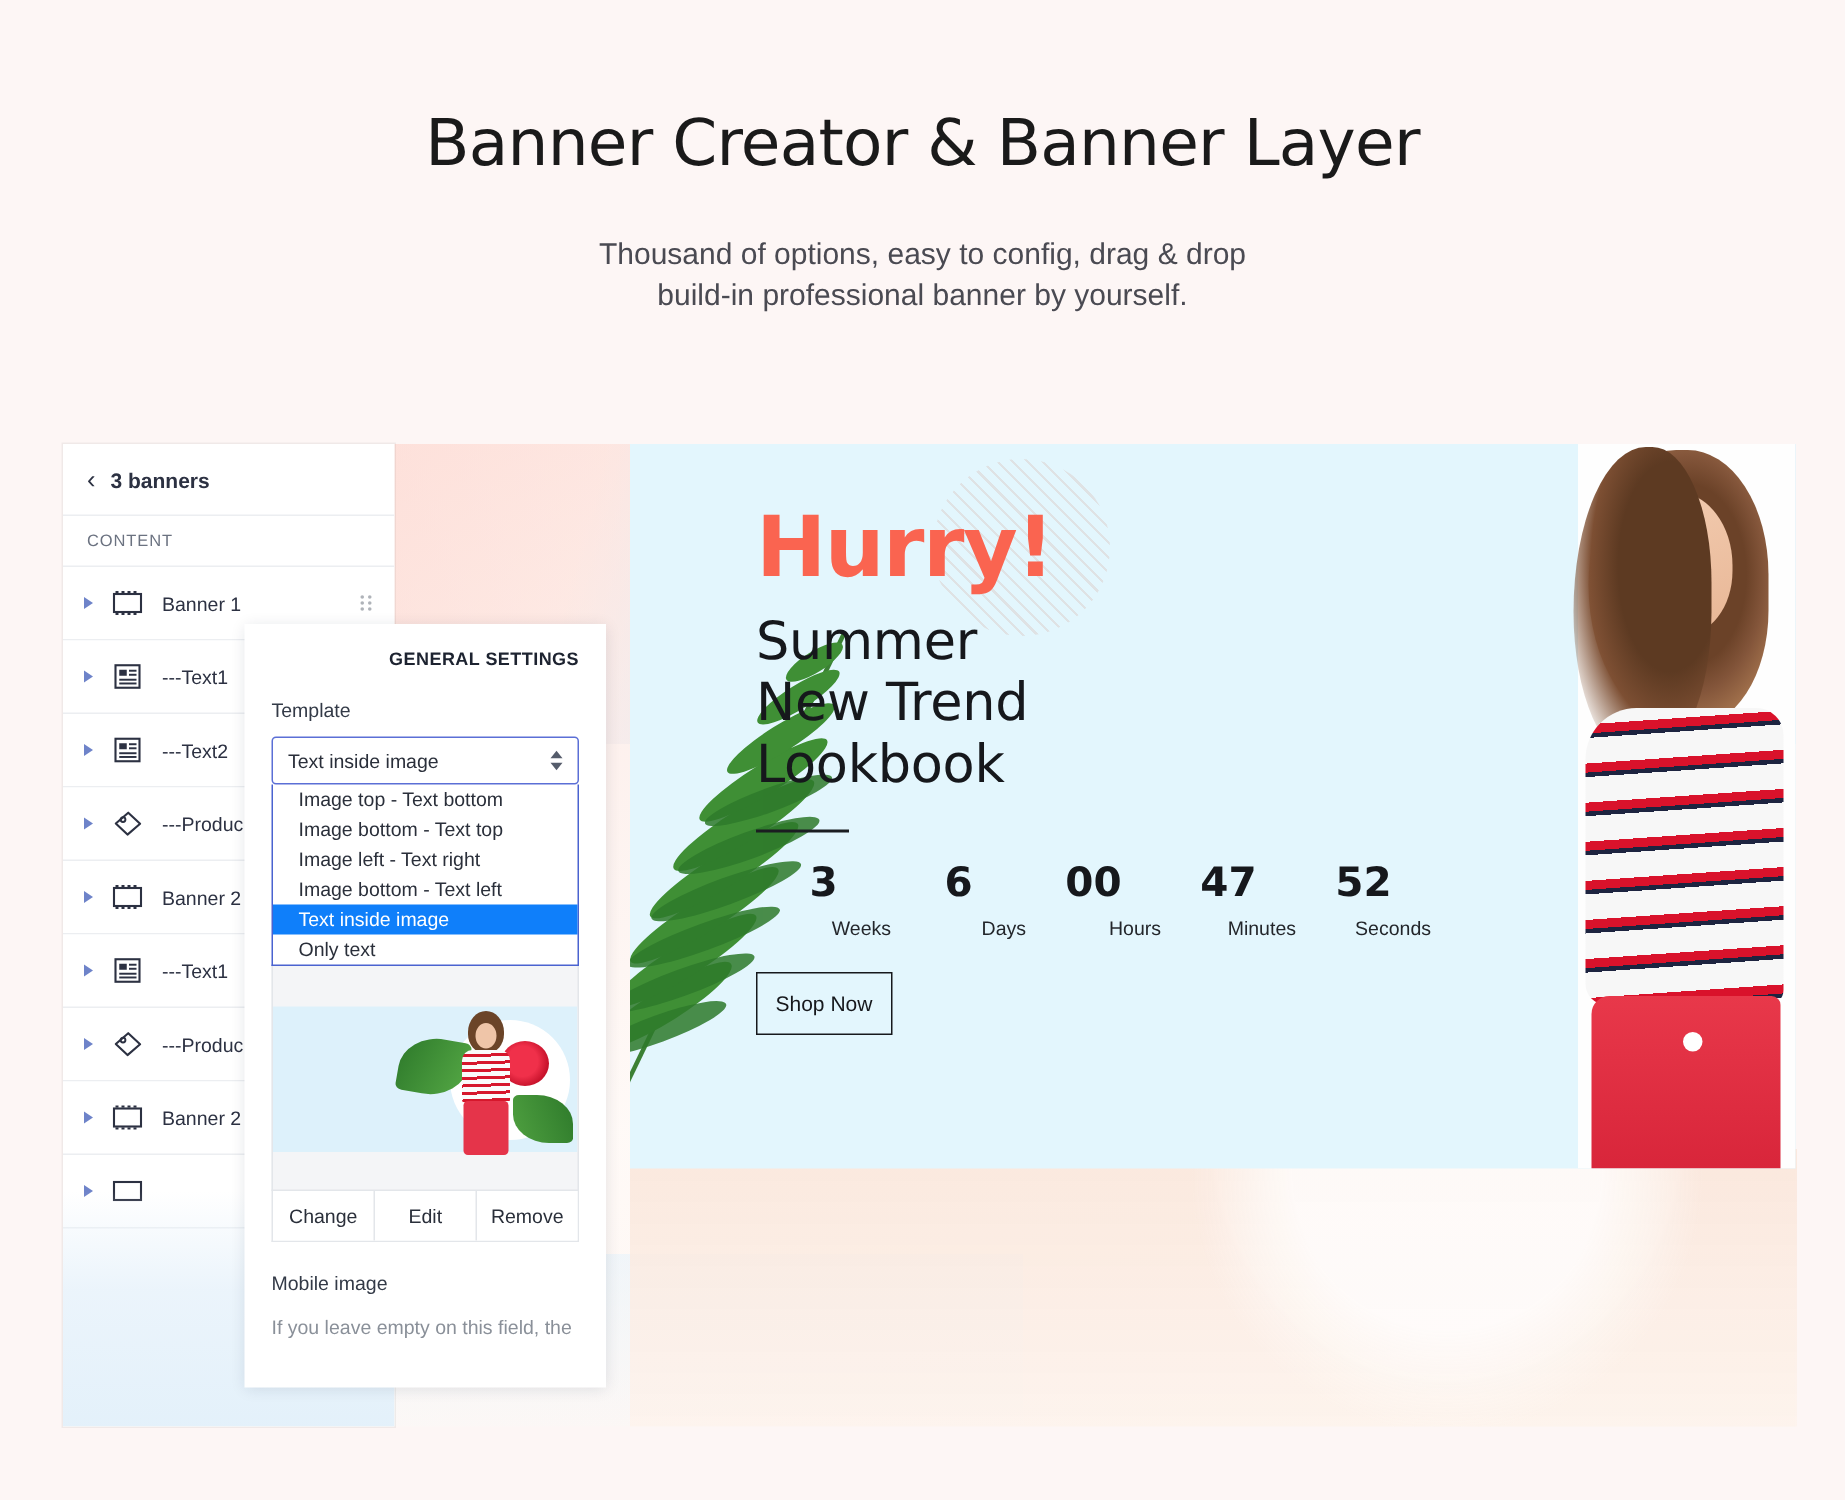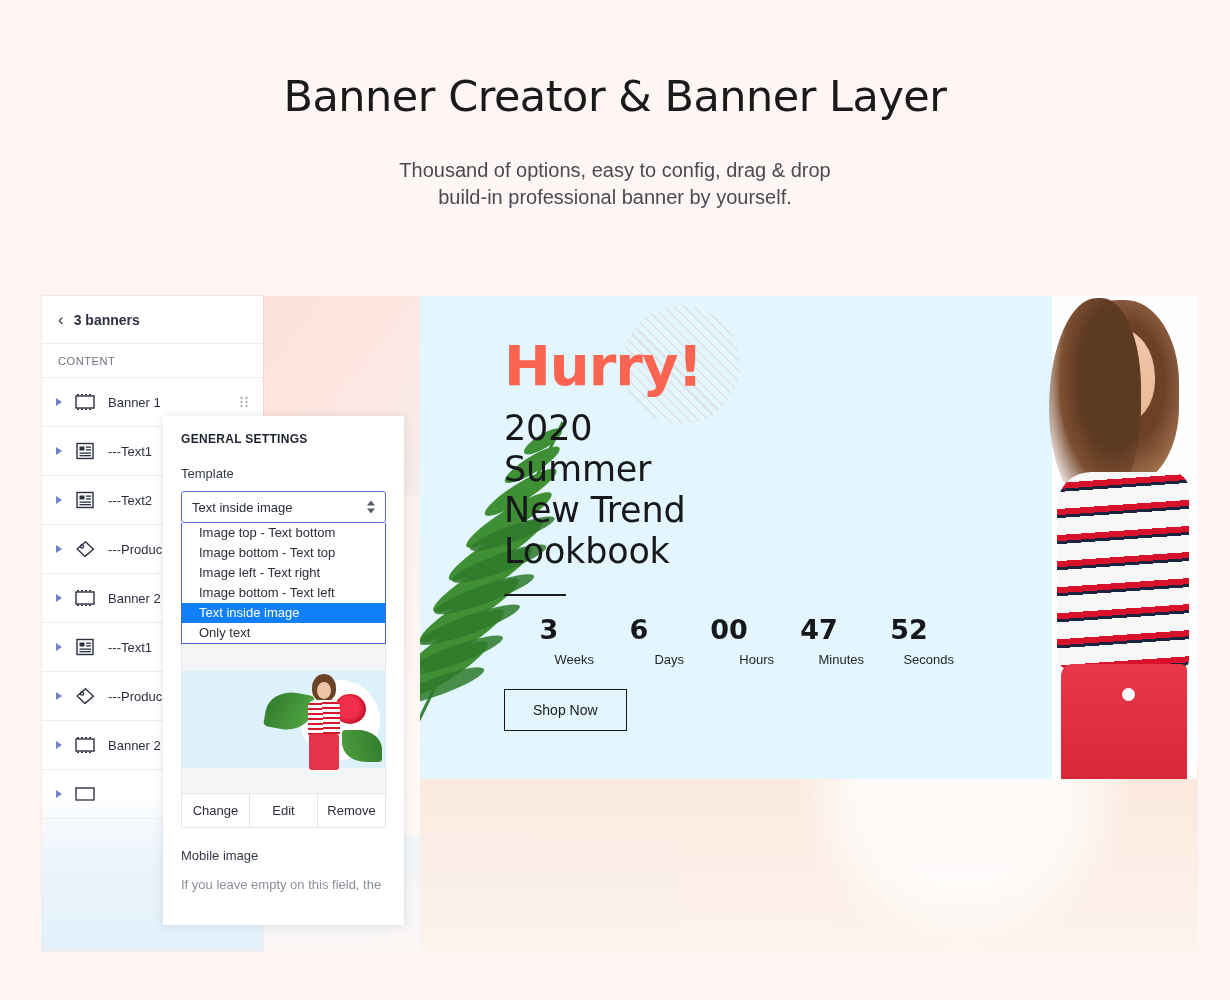--- a/index.html
+++ b/index.html
@@ -77,21 +77,21 @@
   .b-rule { width: 62px; height: 2px; background: #1b1d21; margin: 22px 0 0 0; }
   .countdown { display: flex; margin-top: 20px; }
   .cd-cell { width: 90px; text-align: center; }
   .cd-num {
     font-family: "DejaVu Sans", sans-serif;
     font-size: 27px; font-weight: 700; color: #16181c; line-height: 1;
   }
   .cd-lab { margin-top: 9px; font-size: 13px; color: #23262b; text-align: right; }
   .shop-btn {
     display: inline-block; margin-top: 22px;
-    padding: 12px 28px; border: 1px solid #16181c;
+    padding: 12px 12px; border: 1px solid #16181c;
     background: transparent; font-size: 14px; color: #16181c;
     cursor: pointer; font-family: "Liberation Sans", sans-serif;
   }
 
   
   .model-wrap { position: absolute; right: 0; top: 0; width: 200px; height: 483px; overflow: hidden; }
   .m-white { position: absolute; right: 0; top: 0; width: 145px; height: 483px; background: #fefefe; }
   .m-hair {
     position: absolute; right: 18px; top: 4px; width: 120px; height: 185px;
     background: radial-gradient(ellipse at 55% 45%, #6b4228 0 42%, #83553a 55%, #a5744e 72%, rgba(200,160,125,.25) 88%, rgba(0,0,0,0) 100%);
@@ -170,21 +170,21 @@
     background: linear-gradient(180deg, rgba(255,255,255,0) 0%, rgba(233,243,251,.9) 42%, rgba(226,240,250,.95) 100%);
     pointer-events: none;
   }
 
   
   .settings {
     position: absolute; left: 121px; top: 120px; width: 241px; height: 509px;
     background: #fff; box-shadow: 0 1px 10px rgba(20,30,60,.12);
     padding: 16px 18px 0;
   }
-  .st-title { font-size: 12px; font-weight: 700; color: #1d2330; letter-spacing: .3px; }
+  .st-title { font-size: 12px; font-weight: 700; color: #1d2330; letter-spacing: .3px; text-align: right; }
   .st-label { margin-top: 20px; font-size: 13px; color: #333a47; }
   .select-box {
     position: relative; margin-top: 10px; height: 32px;
     border: 1px solid #5b6fd6; border-radius: 3px; background: #fff;
     display: flex; align-items: center; padding: 0 10px;
     font-size: 13px; color: #2a2f3a; cursor: pointer;
   }
   .select-arrows {
     position: absolute; right: 10px; top: 50%; transform: translateY(-50%);
     display: flex; flex-direction: column; gap: 3px;
@@ -280,21 +280,20 @@
           <ellipse cx="96" cy="200" rx="54" ry="9" transform="rotate(-6 96 200)"></ellipse>
           <ellipse cx="118" cy="174" rx="53" ry="9" transform="rotate(-6 118 174)"></ellipse>
           <ellipse cx="140" cy="148" rx="50" ry="9" transform="rotate(-6 140 148)"></ellipse>
           <ellipse cx="160" cy="122" rx="45" ry="8" transform="rotate(-6 160 122)"></ellipse>
         </g>
       </svg>
 
       <div class="banner-inner">
         <div class="b-hurry">Hurry!</div>
         <div class="b-head">
-          <div>2020</div>
           <div>Summer</div>
           <div>New Trend</div>
           <div>Lookbook</div>
         </div>
         <div class="b-rule"></div>
 
         <div class="countdown">
           <div class="cd-cell">
             <div class="cd-num">3</div>
             <div class="cd-lab">Weeks</div>

